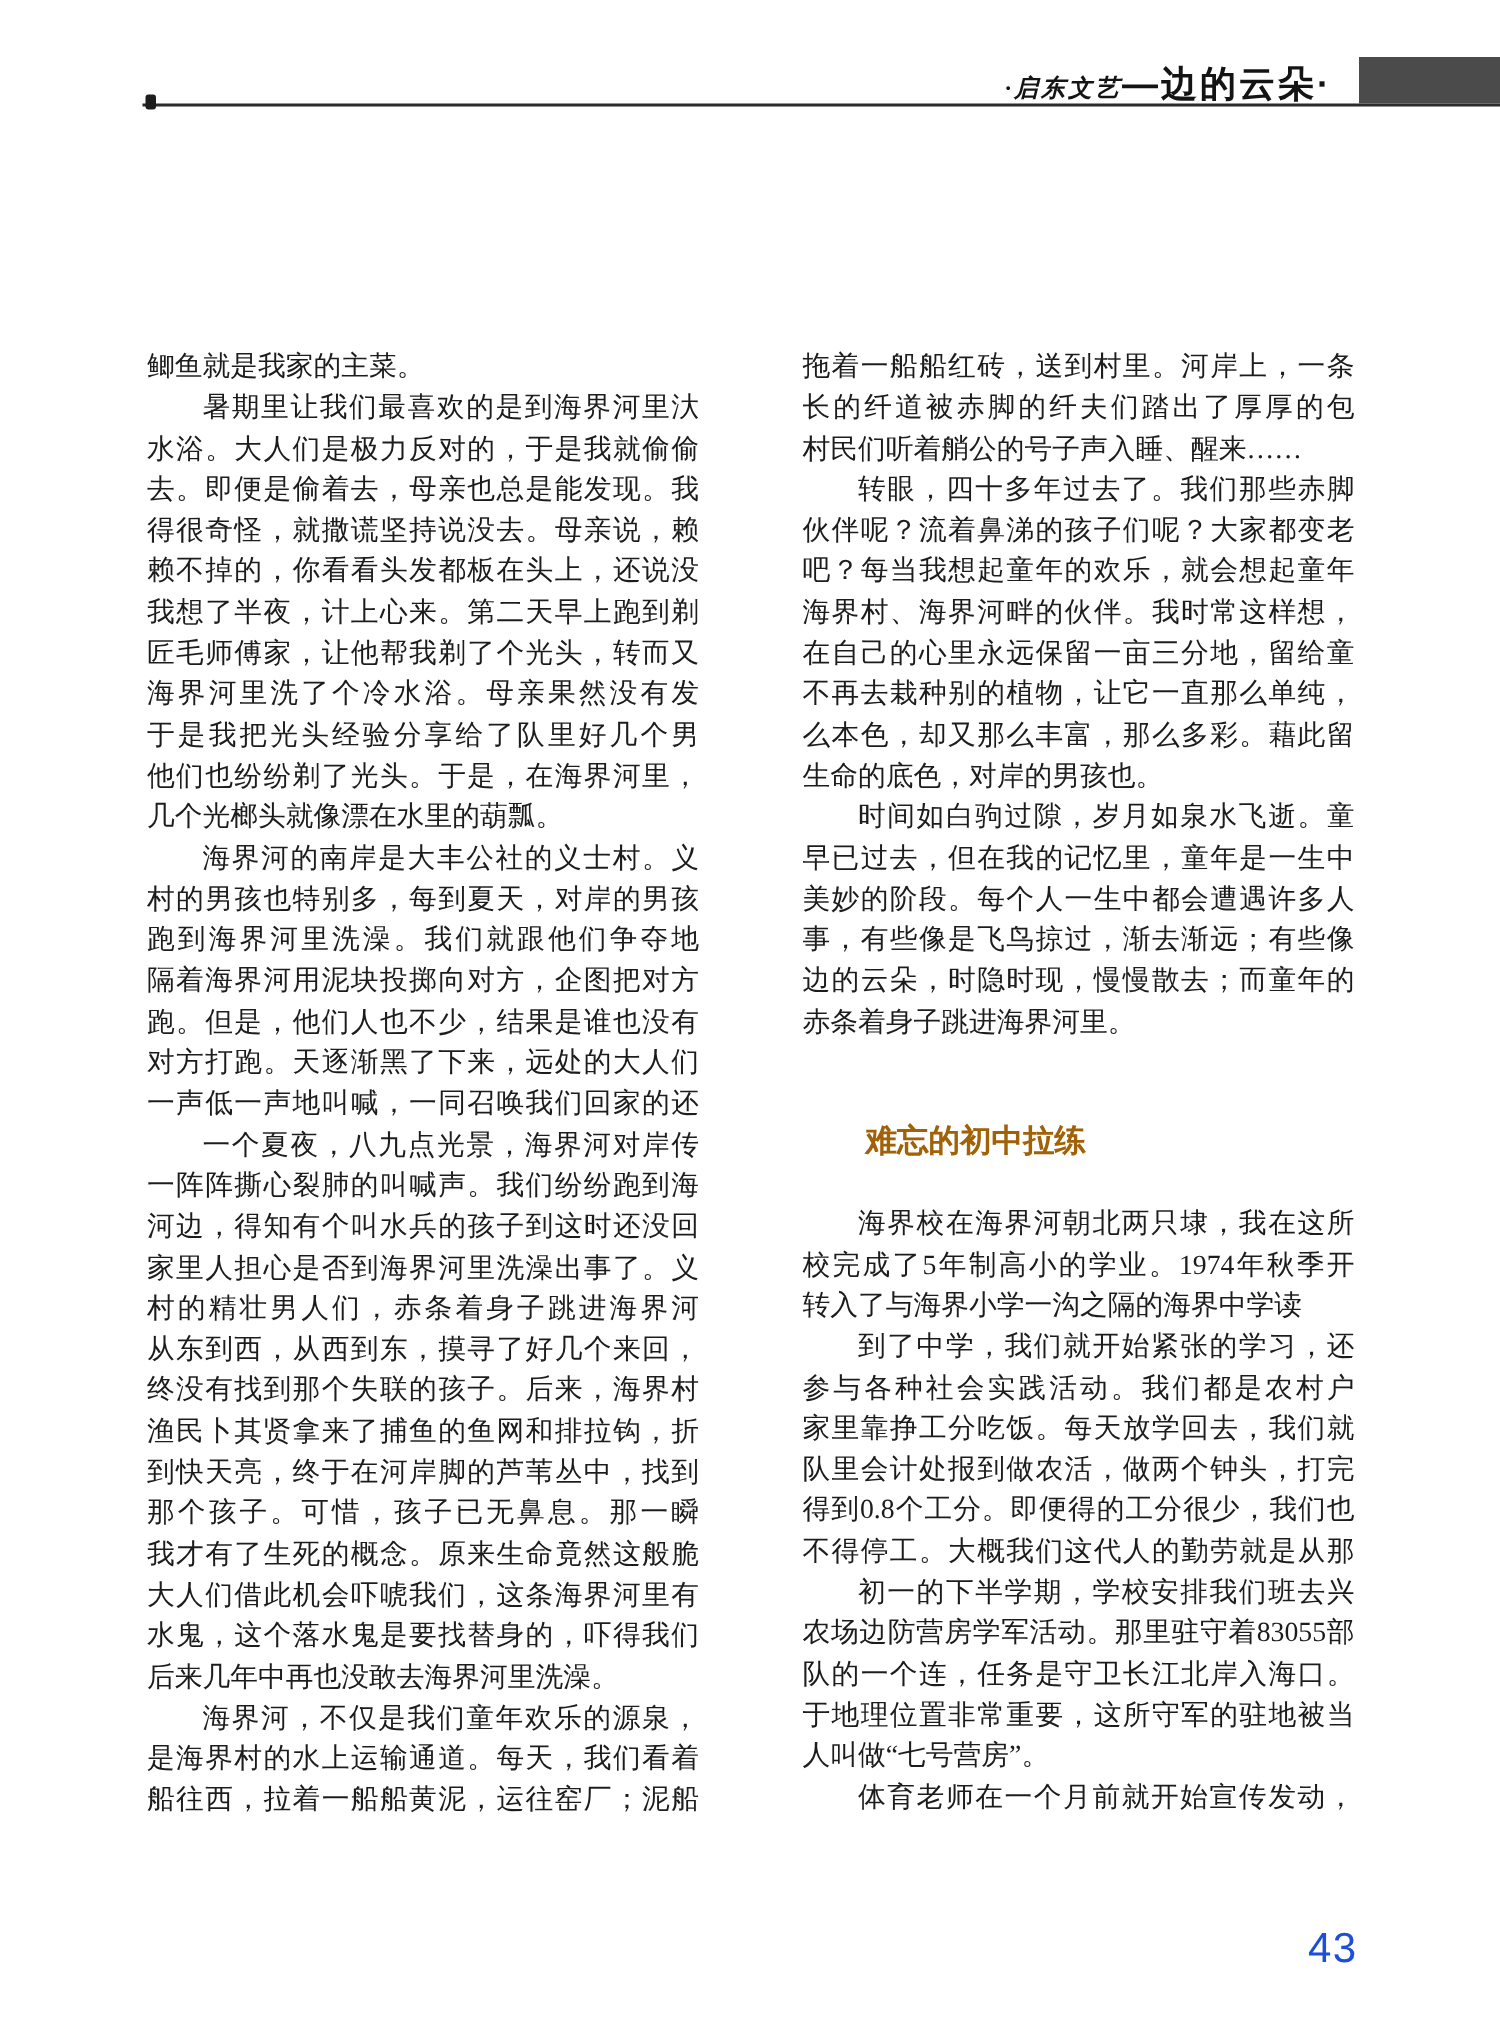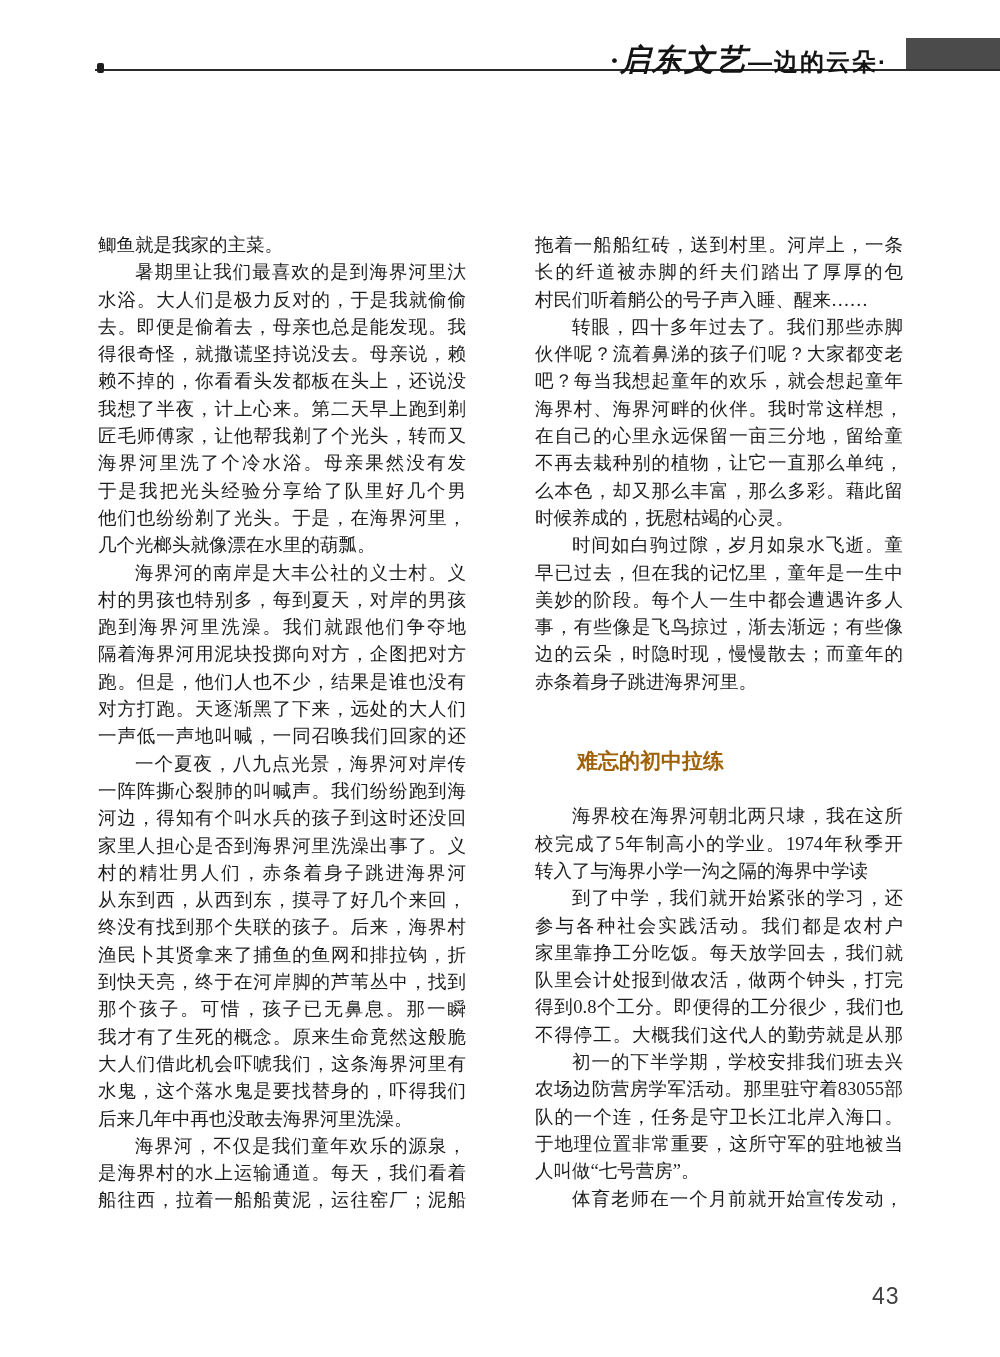--- a/index.html
+++ b/index.html
@@ -44,21 +44,21 @@
     top: 40px;
     right: 112px;
     white-space: nowrap;
     color: #141414;
     letter-spacing: 2px;
   }
   .header-title .script {
     font-family: "Liberation Serif", serif;
     font-style: italic;
     font-weight: bold;
-    font-size: 30px;
+    font-size: 16px;
   }
   .header-title .boldpart {
     font-family: "Liberation Sans", sans-serif;
     font-weight: bold;
     font-size: 24px;
   }
   
   .column {
     position: absolute;
     top: 232px;
@@ -89,22 +89,22 @@
     text-indent: 2em;
     margin: 51px 0 29px 0;
     color: #a16207;
   }
   
   .page-number {
     position: absolute;
     left: 872px;
     top: 1283px;
     font-family: "Liberation Sans", sans-serif;
-    font-size: 23px;
-    color: #404040;
+    font-size: 28px;
+    color: #1d4ed8;
     letter-spacing: 1px;
     text-align: center;
   }
 </style>
 </head>
 <body>
 
 <div class="page">
 
   <div class="header-rule"></div>
@@ -158,21 +158,21 @@
       <div class="line just">拖着一船船红砖，送到村里。河岸上，一条细</div>
       <div class="line just">长的纤道被赤脚的纤夫们踏出了厚厚的包浆；</div>
       <div class="line">村民们听着艄公的号子声入睡、醒来……</div>
       <div class="line just ind">转眼，四十多年过去了。我们那些赤脚的</div>
       <div class="line just">伙伴呢？流着鼻涕的孩子们呢？大家都变老了</div>
       <div class="line just">吧？每当我想起童年的欢乐，就会想起童年的</div>
       <div class="line just">海界村、海界河畔的伙伴。我时常这样想，要</div>
       <div class="line just">在自己的心里永远保留一亩三分地，留给童年，</div>
       <div class="line just">不再去栽种别的植物，让它一直那么单纯，那</div>
       <div class="line just">么本色，却又那么丰富，那么多彩。藉此留下</div>
-      <div class="line">时候养成的，抚慰枯竭的心灵。</div>
+      <div class="line">生命的底色，对岸的男孩也。</div>
       <div class="line just ind">时间如白驹过隙，岁月如泉水飞逝。童年</div>
       <div class="line just">早已过去，但在我的记忆里，童年是一生中最</div>
       <div class="line just">美妙的阶段。每个人一生中都会遭遇许多人和</div>
       <div class="line just">事，有些像是飞鸟掠过，渐去渐远；有些像天</div>
       <div class="line just">边的云朵，时隐时现，慢慢散去；而童年的一切，</div>
       <div class="line">赤条着身子跳进海界河里。</div>
       <div class="heading">难忘的初中拉练</div>
       <div class="line just ind">海界校在海界河朝北两只埭，我在这所学</div>
       <div class="line just">校完成了5年制高小的学业。1974年秋季开学，</div>
       <div class="line">转入了与海界小学一沟之隔的海界中学读书。</div>

